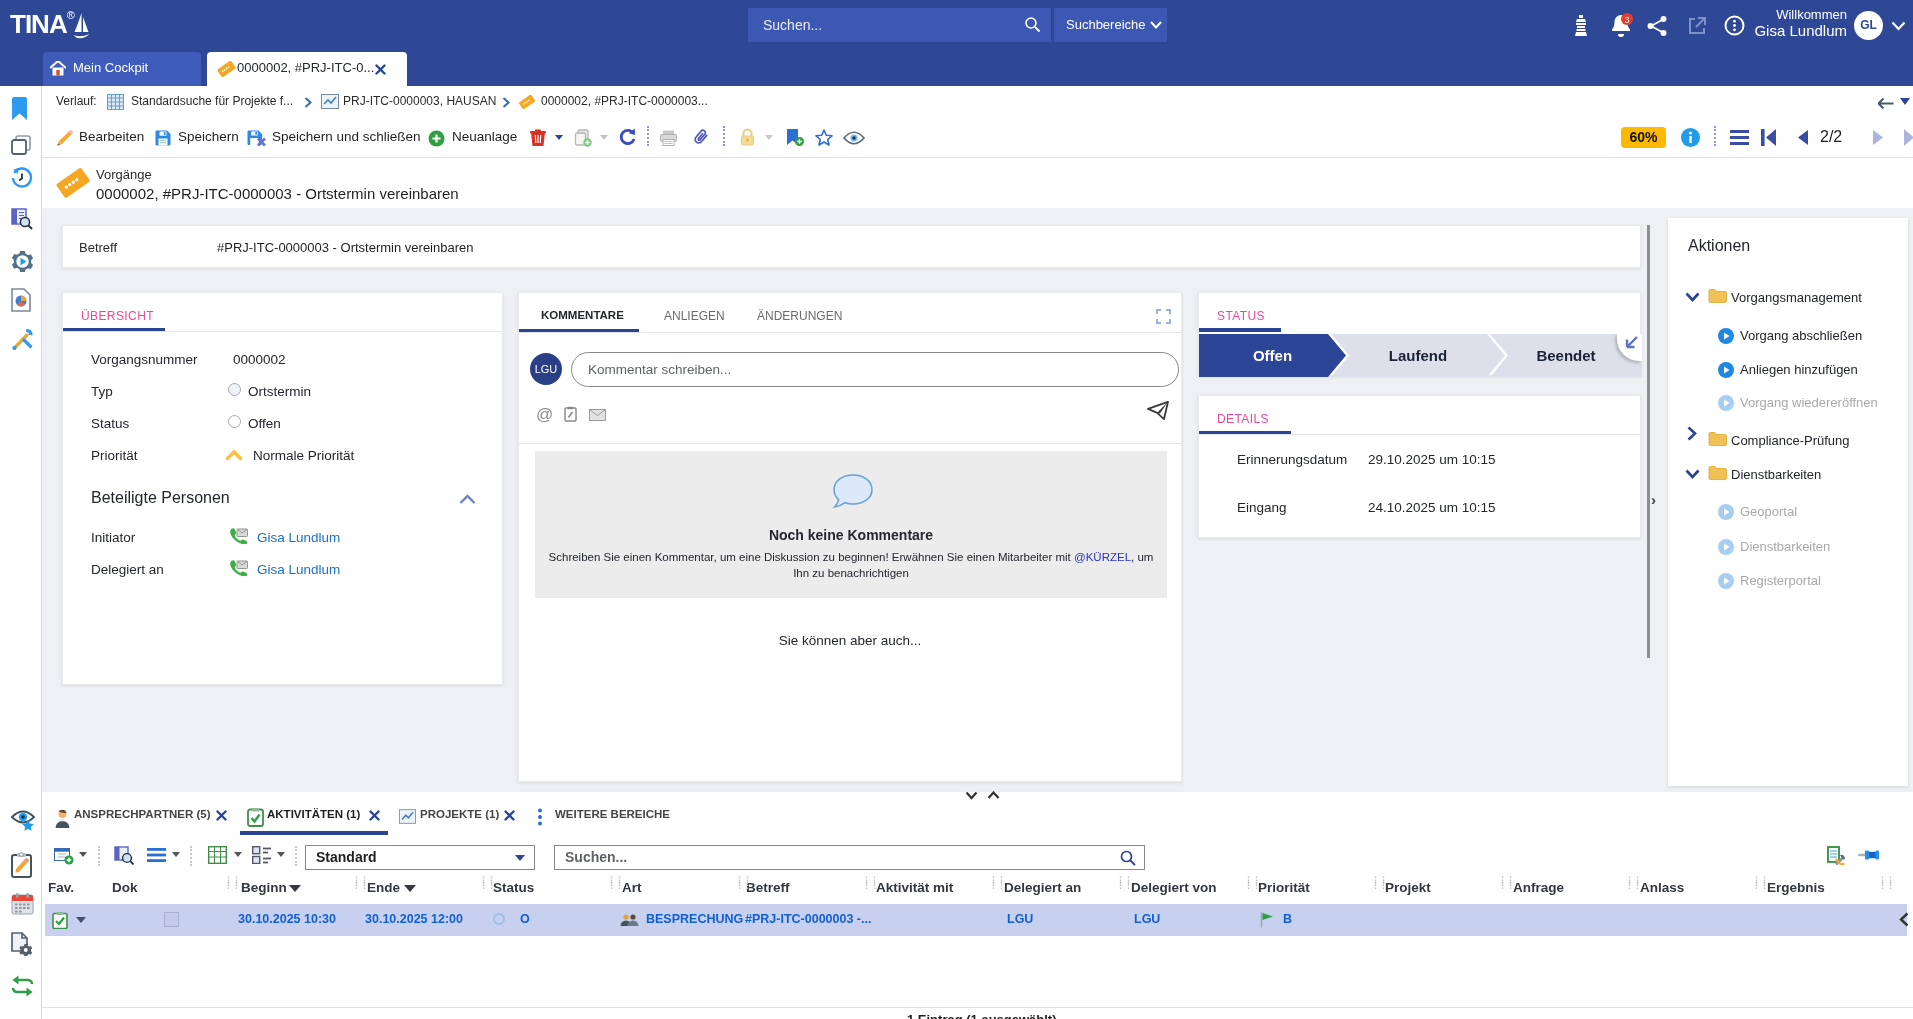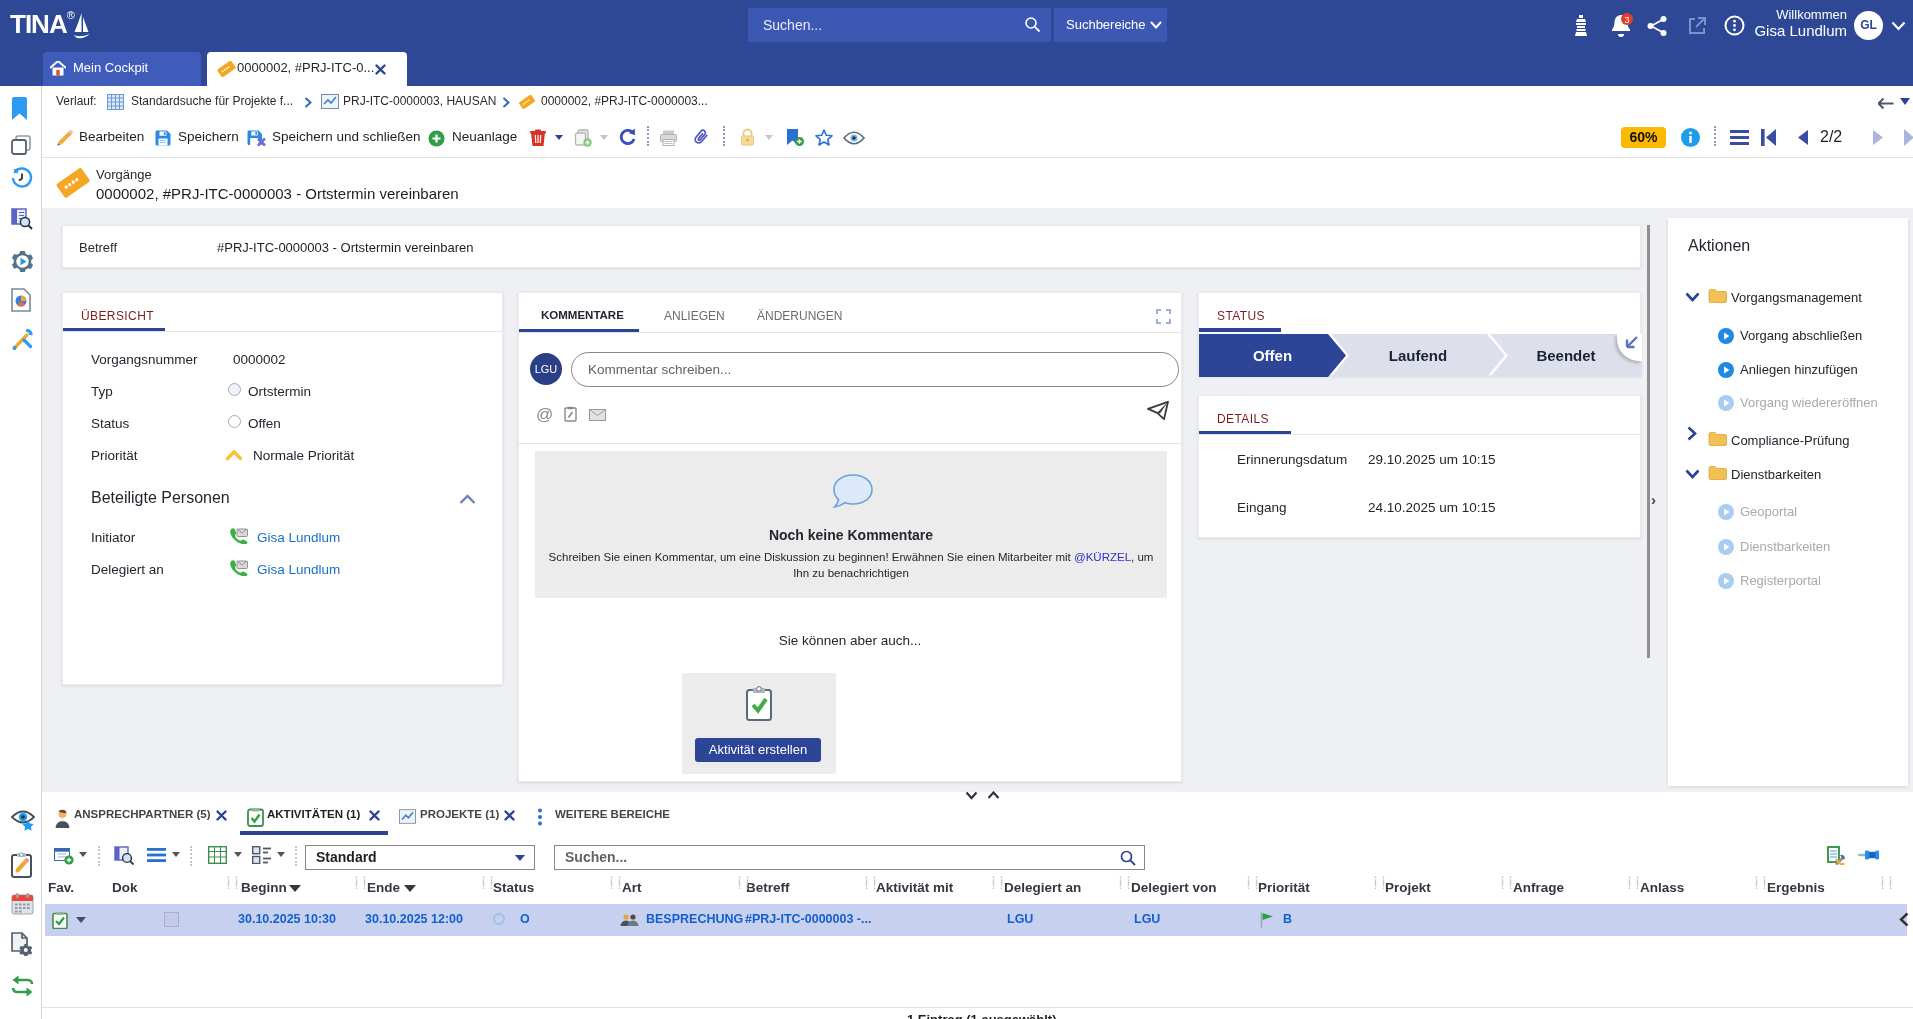--- a/index.html
+++ b/index.html
@@ -43,21 +43,21 @@
 #pagebadge { position:absolute; left:1579px; top:9px; width:45px; height:21px; background:#fcb900; border-radius:4px; color:#111; font-size:14px; font-weight:bold; text-align:center; line-height:21px; }
 
 
 #titlerow { position:absolute; top:157px; left:42px; width:1871px; height:51px; background:#fff; border-top:1px solid #e2e2e2; }
 #titlerow .small { position:absolute; left:54px; top:9px; font-size:13px; color:#2b2b2b; }
 #titlerow .big { position:absolute; left:54px; top:27px; font-size:15px; color:#1f1f1f; }
 
 
 #content { position:absolute; top:208px; left:42px; width:1871px; height:584px; background:#eef0f3; }
 .card { position:absolute; background:#fff; border:1px solid #e9eaec; box-shadow:0 1px 3px rgba(0,0,0,0.10); }
-.cardhead { position:absolute; left:18px; top:16px; font-size:12px; color:#7f1d1d; letter-spacing:0.4px; }
+.cardhead { position:absolute; left:18px; top:16px; font-size:12px; color:#ec4899; letter-spacing:0.4px; }
 .headline { position:absolute; left:0; height:4px; background:#2b4394; }
 .headborder { position:absolute; left:0; width:100%; height:1px; background:#e4e4e4; }
 
 #betreff { left:20px; top:17px; width:1579px; height:43px; }
 #betreff .l { position:absolute; left:16px; top:14px; font-size:13px; color:#2b2b2b; }
 #betreff .v { position:absolute; left:154px; top:14px; font-size:13px; color:#1f1f1f; }
 
 #ucard { left:20px; top:84px; width:441px; height:393px; }
 #ucard .row { position:absolute; left:28px; font-size:13.5px; color:#23262e; }
 #ucard .val { position:absolute; left:170px; font-size:13.5px; color:#23262e; }
@@ -548,29 +548,20 @@
       </svg>
     <div class="headborder" style="top:150px"></div>
     <div id="graybox">
       <svg class="abs" style="left:296px;top:22px" width="44" height="38" viewBox="0 0 44 38">
           <path d="M22 2 C33 2 41 8 41 16.5 C41 25 33 31 22 31 C19 31 16.5 30.6 14 29.7 C11 32 7 33.5 3.5 34 C6 31.5 7.3 29 7.6 26.7 C4.7 24 3 20.5 3 16.5 C3 8 11 2 22 2 Z" fill="#dbe9fb" stroke="#6aa1dc" stroke-width="1.6"></path>
         </svg>
       <div class="b1">Noch keine Kommentare</div>
       <div class="b2">Schreiben Sie einen Kommentar, um eine Diskussion zu beginnen! Erwähnen Sie einen Mitarbeiter mit <span class="at">@KÜRZEL</span>, um<br>Ihn zu benachrichtigen</div>
     </div>
     <div class="abs" style="top:340px;width:100%;text-align:center;font-size:13.5px;color:#23262e">Sie können aber auch...</div>
-    <div class="optcard" style="left:163px">
-      <svg class="abs" style="left:63px;top:13px" width="28" height="36" viewBox="0 0 28 36">
-          <rect x="2" y="4" width="24" height="30" rx="2.5" fill="#fff" stroke="#5a6b7d" stroke-width="2"></rect>
-          <rect x="8" y="2" width="12" height="5" rx="1" fill="#aab4bd"></rect>
-          <circle cx="14" cy="2.8" r="2.2" fill="#fff" stroke="#8a949d" stroke-width="1.2"></circle>
-          <path d="M8 19 L13 24.5 L21 13" fill="none" stroke="#3fae49" stroke-width="4"></path>
-        </svg>
-      <div class="optbtn" style="left:13px;width:126px">Aktivität erstellen</div>
-    </div>
   </div>
 
   <div class="card" id="scard">
     <div class="cardhead">STATUS</div>
     <div class="headline" style="top:35px;width:82px"></div>
     <div class="statusbar">
       <div class="sarrow" style="left:0;width:147px;background:#2c4597;color:#fff;clip-path:polygon(0 0,129px 0,100% 50%,129px 100%,0 100%)">Offen</div>
       <div class="sarrow" style="left:132px;width:174px;background:#dde0ea;color:#1b2235;clip-path:polygon(0 0,156px 0,100% 50%,156px 100%,0 100%,18px 50%)">Laufend</div>
       <div class="sarrow" style="left:291px;width:152px;background:#dde0ea;color:#1b2235;clip-path:polygon(0 0,100% 0,100% 100%,0 100%,18px 50%)">Beendet</div>
       <div class="abs" style="right:0;top:0;width:25px;height:27px;background:#fff;border-radius:0 0 0 22px;box-shadow:-2px 2px 3px rgba(0,0,0,0.2)"></div>

